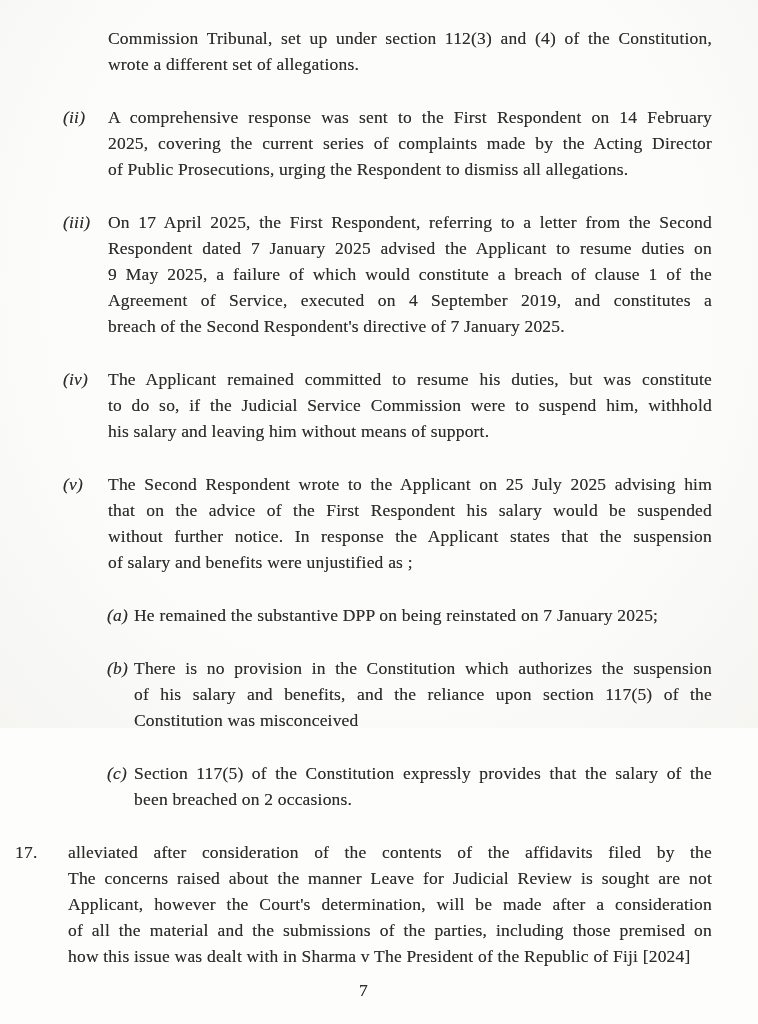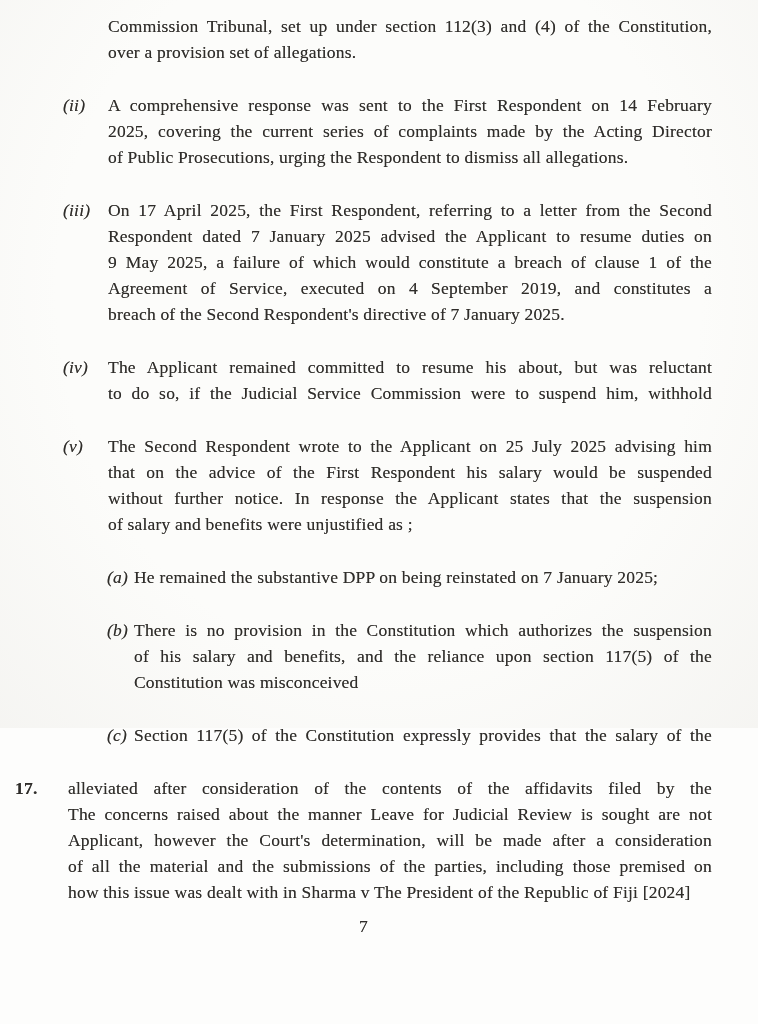--- a/index.html
+++ b/index.html
@@ -11,21 +11,21 @@
     height: 1024px;
     background: #fdfdfc;
     overflow: hidden;
     font-family: "Liberation Serif", "DejaVu Serif", serif;
   }
   .page {
     position: relative;
     width: 758px;
     height: 728px;
     box-sizing: border-box;
-    padding-top: 13px;
+    padding-top: 25px;
     background:
       radial-gradient(ellipse at 50% 40%, rgba(255,255,255,0) 60%, rgba(225,223,218,0.25) 100%),
       #fcfcfa;
     color: #2f2d2a;
     font-size: 17.5px;
     line-height: 26px;
     letter-spacing: 0.2px;
     text-shadow: 0 0 0.6px rgba(47,45,42,0.55);
   }
   .para {
@@ -58,21 +58,21 @@
     font-style: italic;
   }
   
   .numbered-item {
     display: flex;
     margin-left: 15px;
     margin-right: 46px;
   }
   .numbered-item .marker {
     flex: 0 0 53px;
-    font-weight: bold;
+    font-weight: normal;
   }
   .ptext {
     flex: 1 1 auto;
     min-width: 0;
   }
   .tline {
     text-align: justify;
     text-align-last: justify;
   }
   .tline-last {
@@ -86,21 +86,21 @@
   }
 </style>
 </head>
 <body>
 
 <div class="page">
 
   <div class="para cont-para">
     <div class="ptext">
         <div class="tline">Commission Tribunal, set up under section 112(3) and (4) of the Constitution,</div>
-        <div class="tline tline-last">over a provision set of allegations.</div>
+        <div class="tline tline-last">wrote a different set of allegations.</div>
       </div>
   </div>
 
   <div class="para roman-item">
     <div class="marker">(ii)</div>
     <div class="ptext">
         <div class="tline">A comprehensive response was sent to the First Respondent on 14 February</div>
         <div class="tline">2025, covering the current series of complaints made by the Acting Director</div>
         <div class="tline tline-last">of Public Prosecutions, urging the Respondent to dismiss all allegations.</div>
       </div>
@@ -113,22 +113,23 @@
         <div class="tline">Respondent dated 7 January 2025 advised the Applicant to resume duties on</div>
         <div class="tline">9 May 2025, a failure of which would constitute a breach of clause 1 of the</div>
         <div class="tline">Agreement of Service, executed on 4 September 2019, and constitutes a</div>
         <div class="tline tline-last">breach of the Second Respondent's directive of 7 January 2025.</div>
       </div>
   </div>
 
   <div class="para roman-item">
     <div class="marker">(iv)</div>
     <div class="ptext">
-        <div class="tline">The Applicant remained committed to resume his about, but was reluctant</div>
+        <div class="tline">The Applicant remained committed to resume his duties, but was constitute</div>
         <div class="tline">to do so, if the Judicial Service Commission were to suspend him, withhold</div>
+        <div class="tline tline-last">his salary and leaving him without means of support.</div>
       </div>
   </div>
 
   <div class="para roman-item">
     <div class="marker">(v)</div>
     <div class="ptext">
         <div class="tline">The Second Respondent wrote to the Applicant on 25 July 2025 advising him</div>
         <div class="tline">that on the advice of the First Respondent his salary would be suspended</div>
         <div class="tline">without further notice. In response the Applicant states that the suspension</div>
         <div class="tline tline-last">of salary and benefits were unjustified as ;</div>
@@ -148,20 +149,21 @@
         <div class="tline">There is no provision in the Constitution which authorizes the suspension</div>
         <div class="tline">of his salary and benefits, and the reliance upon section 117(5) of the</div>
         <div class="tline tline-last">Constitution was misconceived</div>
       </div>
   </div>
 
   <div class="para alpha-item">
     <div class="marker">(c)</div>
     <div class="ptext">
         <div class="tline">Section 117(5) of the Constitution expressly provides that the salary of the</div>
+        <div class="tline tline-last">been breached on 2 occasions.</div>
       </div>
   </div>
 
   <div class="para numbered-item" style="margin-bottom:0">
     <div class="marker">17.</div>
     <div class="ptext">
         <div class="tline">alleviated after consideration of the contents of the affidavits filed by the</div>
         <div class="tline">The concerns raised about the manner Leave for Judicial Review is sought are not</div>
         <div class="tline">Applicant, however the Court's determination, will be made after a consideration</div>
         <div class="tline">of all the material and the submissions of the parties, including those premised on</div>

